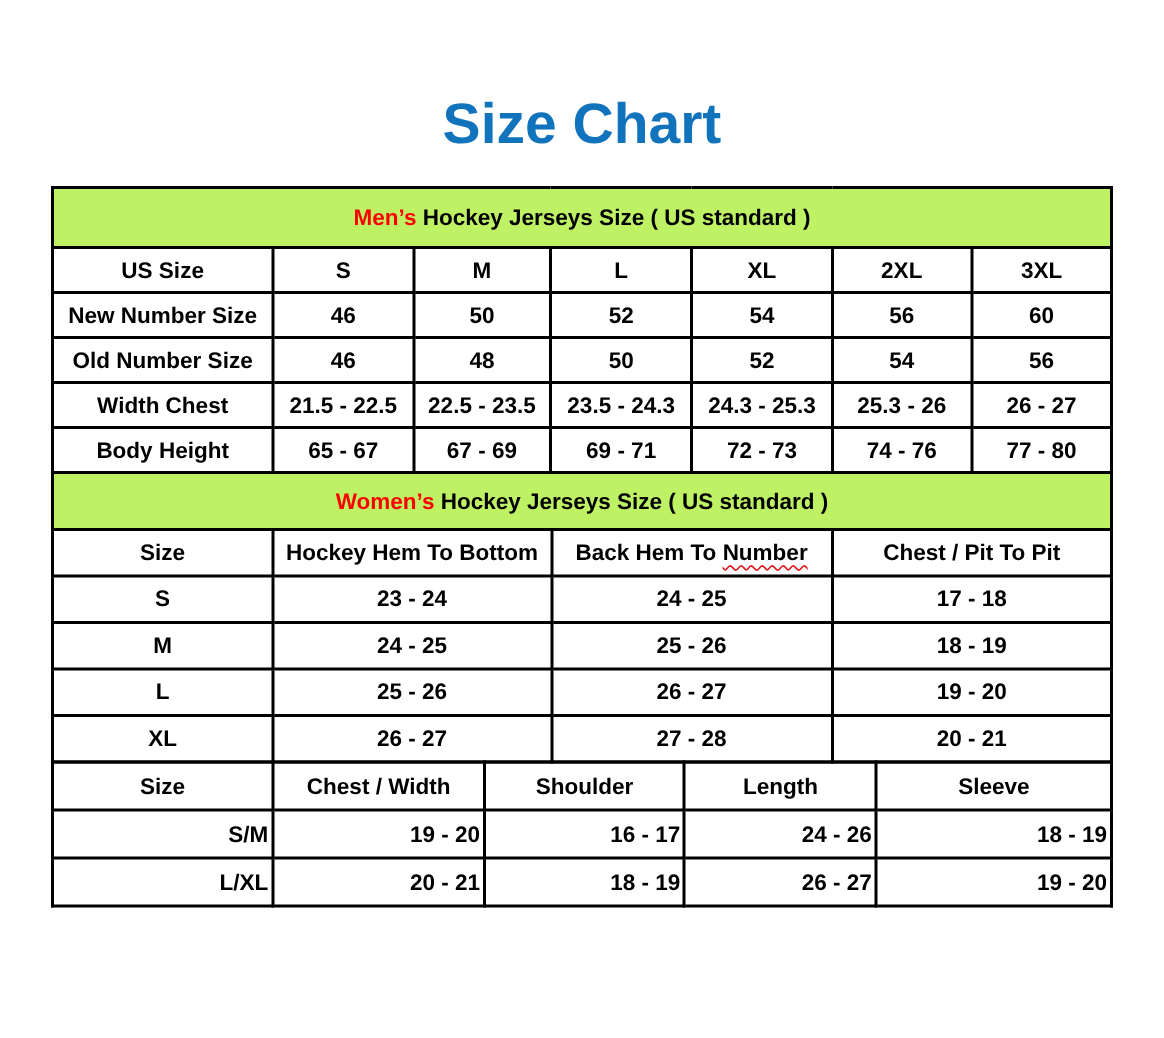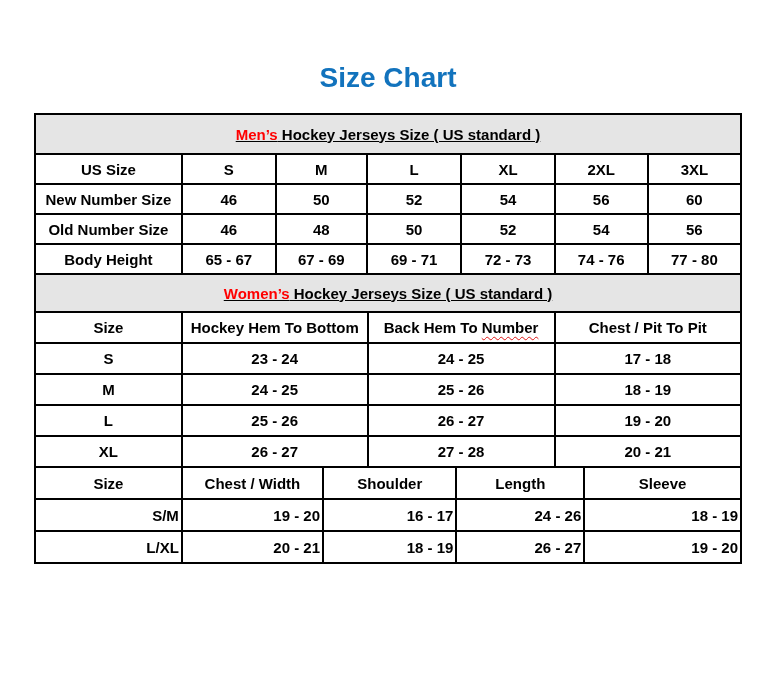--- a/index.html
+++ b/index.html
@@ -11,21 +11,21 @@
   .page {
     width: 776px;
     height: 692px;
     background: #ffffff;
     box-sizing: border-box;
     overflow: hidden;
   }
   .page-title {
     margin-top: 62px;
     text-align: center;
-    font-size: 28px;
+    font-size: 38px;
     font-weight: bold;
     letter-spacing: 0px;
     color: #1273bd;
   }
   .tables-wrap {
     width: 708px;
     margin: 19px auto 0 auto;
   }
   table.size-table {
     width: 100%;
@@ -40,24 +40,23 @@
     text-align: center;
     vertical-align: middle;
     font-size: 15px;
     font-weight: bold;
     color: #000000;
     padding: 2px 2px;
     overflow: hidden;
     white-space: nowrap;
   }
   td.band {
-    background: #e5e5e5;
+    background: #bef264;
     font-size: 17px;
     font-weight: bold;
-    text-decoration: underline;
   }
   .mens  td.band { height: 34px; }
   .womens td.band { height: 32px; }
   .youth td.band { height: 25px; }
   .mens  th, .mens  td:not(.band) { height: 24px; border-radius: 14px; }
   .womens th, .womens td:not(.band) { height: 25px; }
   .youth th, .youth td:not(.band) { height: 26px; text-align: right; }
   .hl { color: #ff0000; }
   .wavy {
     text-decoration: underline;
@@ -108,20 +107,29 @@
           <tr>
             <td>Old Number Size</td>
             <td>46</td>
             <td>48</td>
             <td>50</td>
             <td>52</td>
             <td>54</td>
             <td>56</td>
           </tr>
           <tr>
+            <td>Width Chest</td>
+            <td>21.5 - 22.5</td>
+            <td>22.5 - 23.5</td>
+            <td>23.5 - 24.3</td>
+            <td>24.3 - 25.3</td>
+            <td>25.3 - 26</td>
+            <td>26 - 27</td>
+          </tr>
+          <tr>
             <td>Body Height</td>
             <td>65 - 67</td>
             <td>67 - 69</td>
             <td>69 - 71</td>
             <td>72 - 73</td>
             <td>74 - 76</td>
             <td>77 - 80</td>
           </tr>
         </tbody>
       </table>

